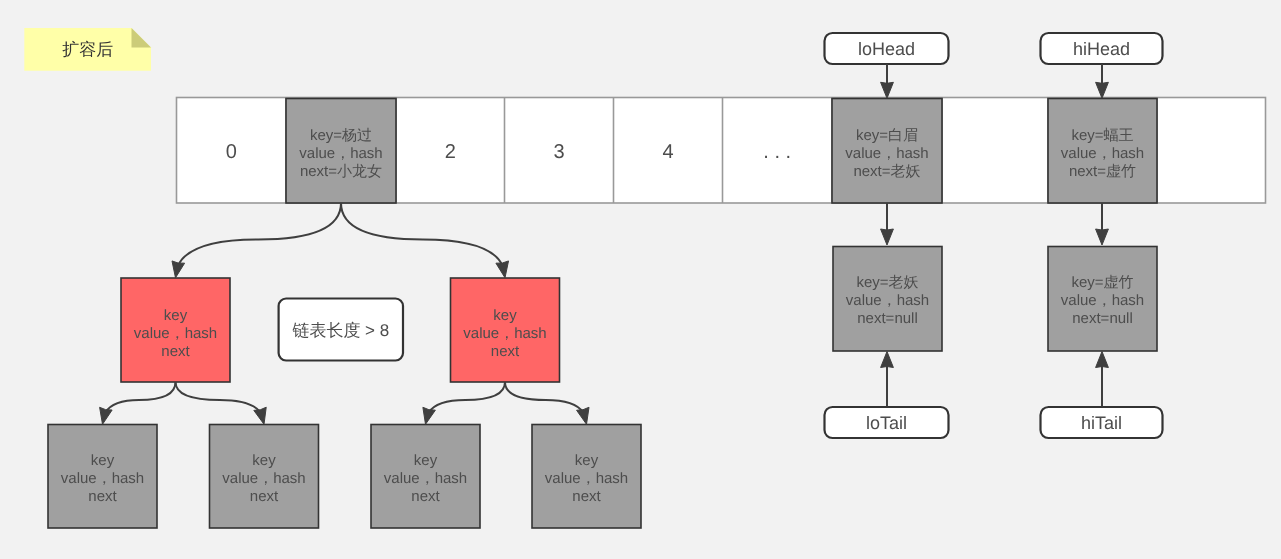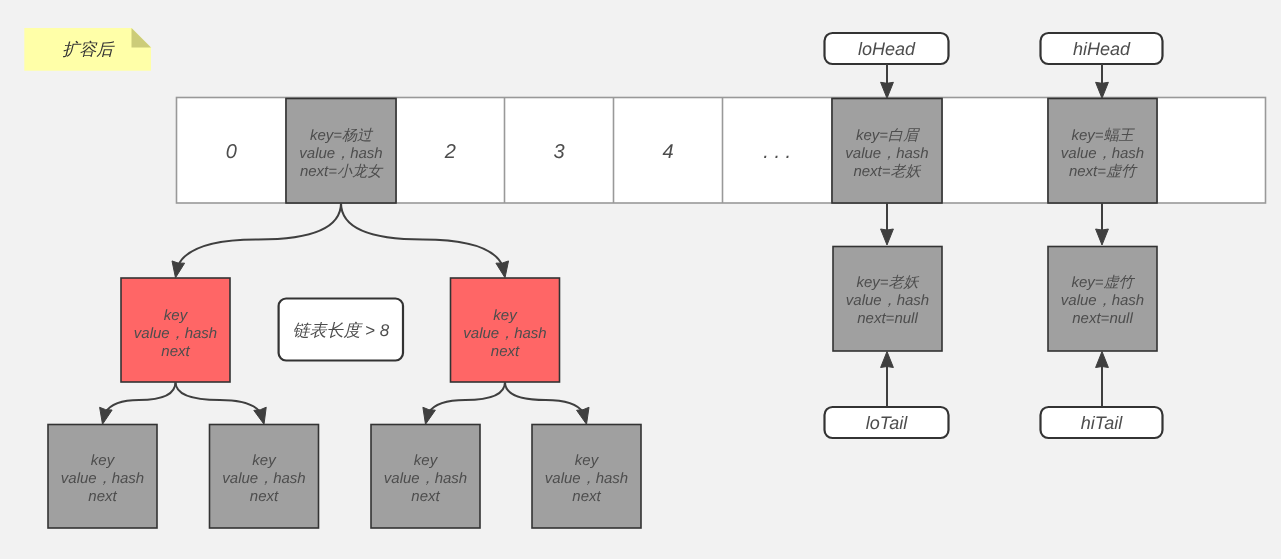--- a/index.html
+++ b/index.html
@@ -5,21 +5,21 @@
 <style>
   html, body { margin:0; padding:0; }
   body {
     width:1281px; height:559px;
     background:#f2f2f2;
     overflow:hidden;
     font-family:"Liberation Sans", sans-serif;
     -webkit-font-smoothing:antialiased;
     text-rendering:geometricPrecision;
   }
-  #canvas { position:relative; width:1281px; height:559px;font-style:italic; }
+  #canvas { position:relative; width:1281px; height:559px; }
   text { -webkit-font-smoothing:antialiased; }
   svg#diagram { position:absolute; left:0; top:0; width:1281px; height:559px;
                 display:block; shape-rendering:geometricPrecision; }
   .boxtext  { font-family:"Liberation Sans", sans-serif; font-size:15px; fill:#4d4d4d; }
   .idxtext  { font-family:"Liberation Sans", sans-serif; font-size:20px; fill:#4d4d4d; }
   .labeltext{ font-family:"Liberation Sans", sans-serif; font-size:18px; fill:#4d4d4d; }
   .notetext { font-family:"Liberation Sans", sans-serif; font-size:17px; fill:#333333; }
   .cond     { font-family:"Liberation Sans", sans-serif; font-size:17px; fill:#4d4d4d; }
 </style>
 </head>

